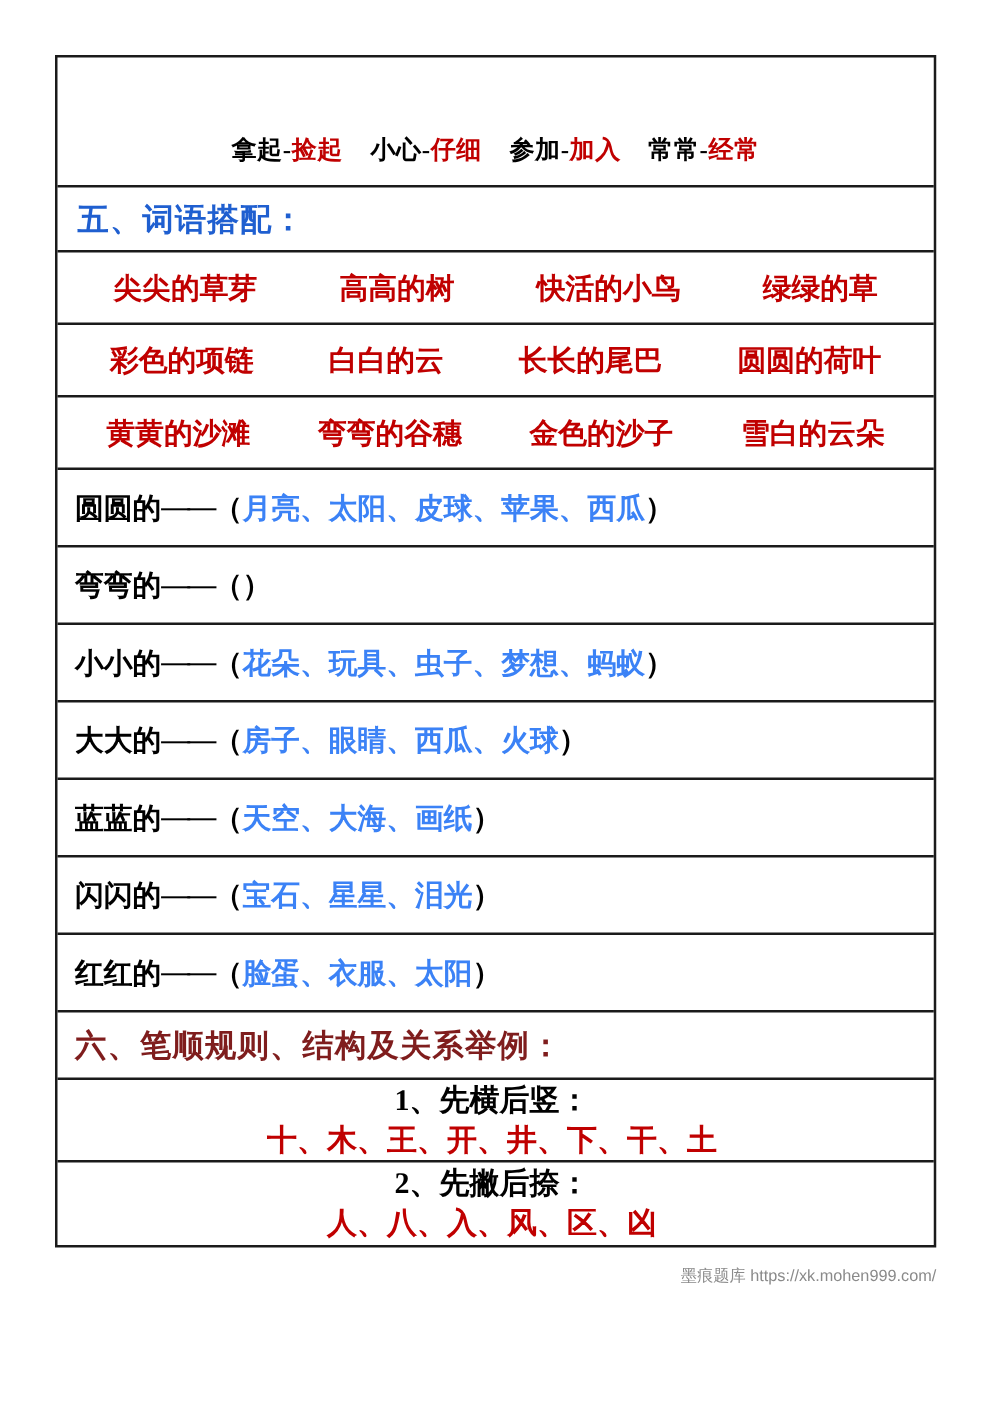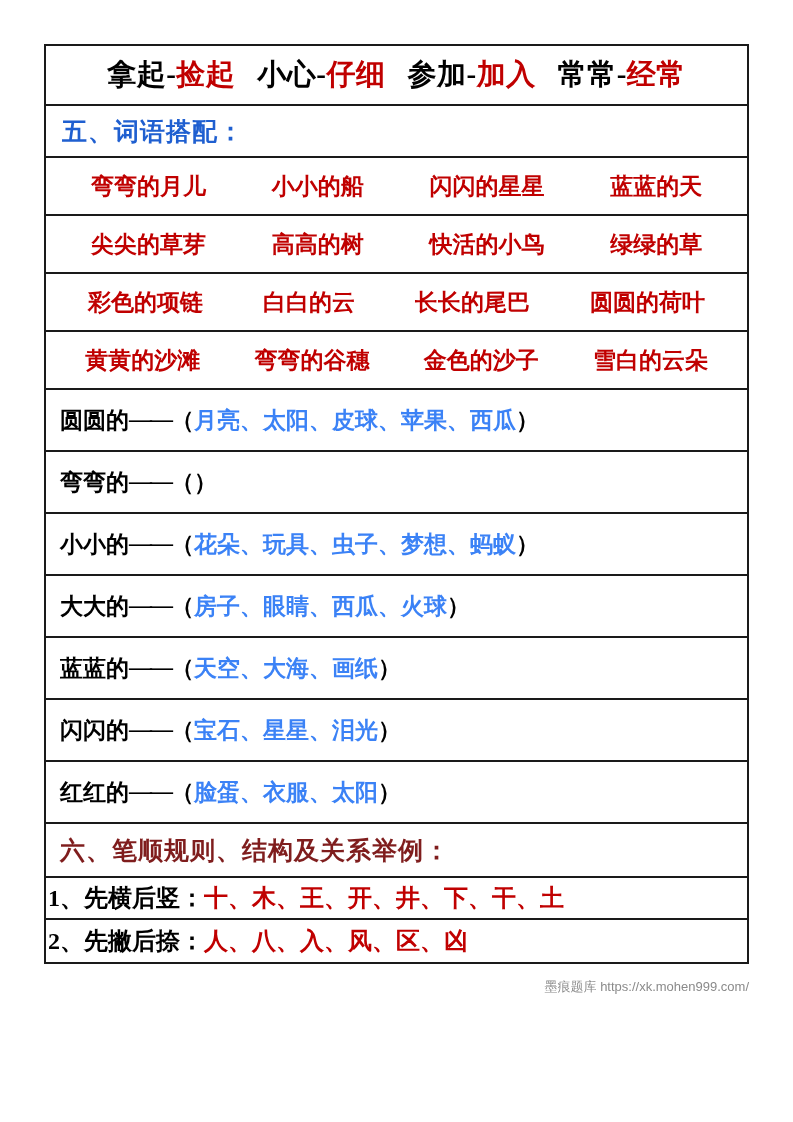--- a/index.html
+++ b/index.html
@@ -33,23 +33,24 @@
     display: flex;
     align-items: center;
     justify-content: center;
     padding: 0 8px;
   }
   .row:last-child {
     border-bottom: none;
   }
   .r-pairs {
     height: 60px;
-    font-size: 29px;
+    font-size: 20px;
     font-weight: bold;
     letter-spacing: 0.5px;
+    margin-top: 44px;
   }
   .r-pairs .grp {
     margin: 0 11px;
     white-space: nowrap;
   }
   .blk { color: #000000; }
   .red { color: #c00000; }
 
   .r-head {
     height: 52px;
@@ -85,26 +86,27 @@
   .r-sec {
     height: 54px;
     justify-content: flex-start;
     padding-left: 14px;
     font-size: 25px;
     font-weight: bold;
     color: #7f1d1d;
     letter-spacing: 1px;
   }
   .r-rule {
-    height: 42px;
+    height: 66px;
     justify-content: flex-start;
     padding-left: 2px;
     font-size: 24px;
     font-weight: bold;
     white-space: nowrap;
+    flex-direction: column;
   }
   .r-rule .lab { color: #000000; }
   .r-rule .chars { color: #c00000; }
 
   .footer {
     text-align: right;
     font-size: 13px;
     color: #8a8a8a;
     margin-top: 14px;
     font-family: "Liberation Sans", sans-serif;
@@ -118,26 +120,20 @@
 
     <div class="row r-pairs">
       <span class="grp"><span class="blk">拿起-</span><span class="red">捡起</span></span>
       <span class="grp"><span class="blk">小心-</span><span class="red">仔细</span></span>
       <span class="grp"><span class="blk">参加-</span><span class="red">加入</span></span>
       <span class="grp"><span class="blk">常常-</span><span class="red">经常</span></span>
     </div>
 
     <div class="row r-head">五、词语搭配：</div>
 
-    <div class="row r-phr">
-      <span class="item red">弯弯的月儿</span>
-      <span class="item red">小小的船</span>
-      <span class="item red">闪闪的星星</span>
-      <span class="item red">蓝蓝的天</span>
-    </div>
 
     <div class="row r-phr">
       <span class="item red">尖尖的草芽</span>
       <span class="item red">高高的树</span>
       <span class="item red">快活的小鸟</span>
       <span class="item red">绿绿的草</span>
     </div>
 
     <div class="row r-phr">
       <span class="item red">彩色的项链</span>

